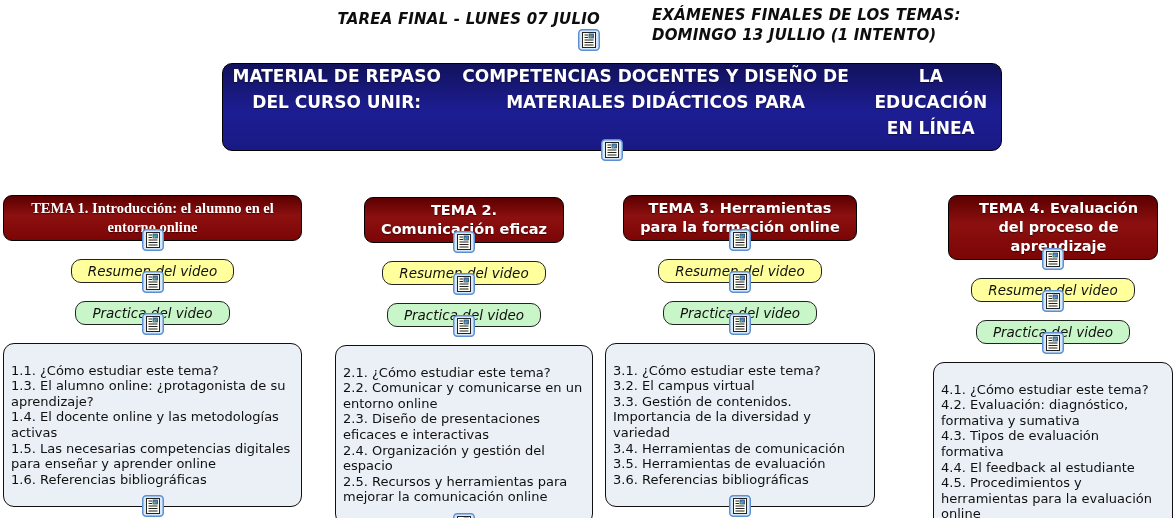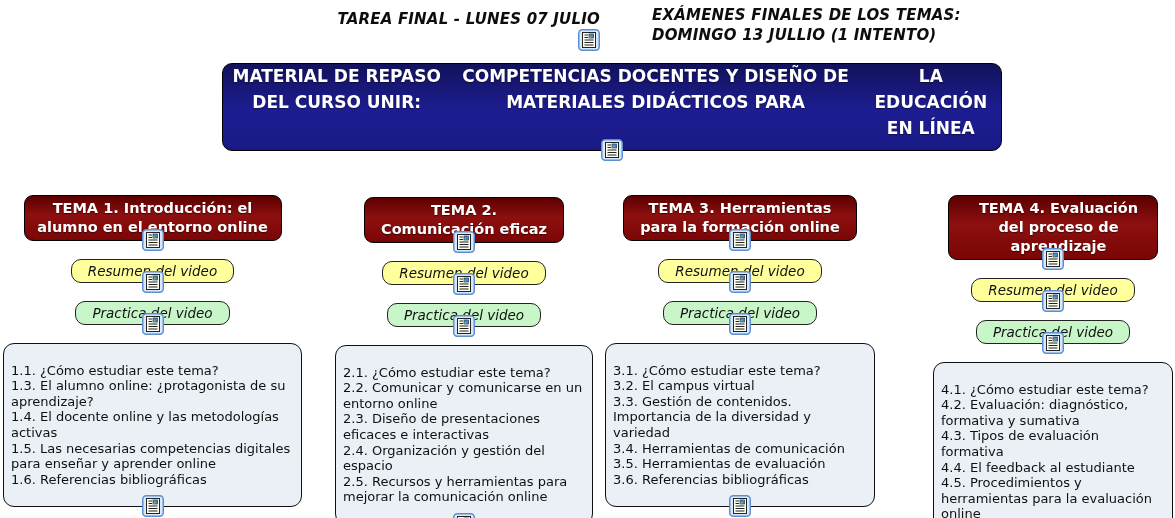--- a/index.html
+++ b/index.html
@@ -38,21 +38,21 @@
   #col4 { left:933px; top:195px; width:240px; }
 
   .tema-header {
     box-sizing:border-box;
     background:linear-gradient(180deg,#5c0000 0%,#8d1010 45%,#7b0505 100%);
     border:1.5px solid #000; border-radius:9px;
     color:#fff; font-weight:bold; font-size:14.5px; line-height:1.3;
     text-align:center; padding:3px 8px;
     text-shadow:0 1px 1px rgba(0,0,0,.5);
   }
-  #col1 .tema-header { width:258px; }
+  #col1 .tema-header { width:299px;font-family:Liberation Serif, serif; }
   #col2 .tema-header { width:200px; }
   #col3 .tema-header { width:234px; }
   #col4 .tema-header { width:210px;padding-left:19px; }
 
   .note-icon {
     width:22px; height:22px; display:inline-flex;
     position:relative; z-index:3; cursor:pointer;
   }
   .column .note-icon { margin-top:-12px; }
 

